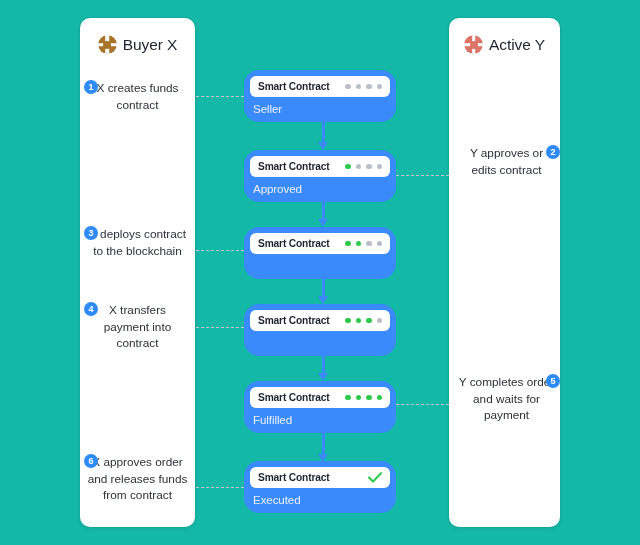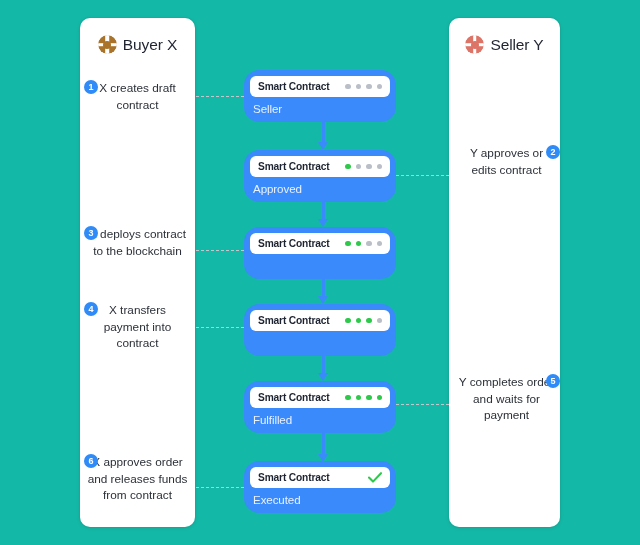--- a/index.html
+++ b/index.html
@@ -233,21 +233,21 @@
   </div>
 
   <div class="panel" id="panel-seller">
     <div class="panel-header">
       <span class="party-icon" id="seller-icon">
         <span class="ring" style="background: rgb(221, 116, 104);"></span>
           <span class="bar-v"></span>
           <span class="bar-h"></span>
           <span class="hub" style="background: rgb(221, 116, 104);"></span>
       </span>
-      <span class="panel-title">Seller Y</span>
+      <span class="panel-title">Active Y</span>
     </div>
   </div>
 
   <div class="dashline" style="left: 196px; top: 96px; width: 48px; border-top-color: rgb(195, 199, 205);"></div>
   <div class="dashline" style="left: 396px; top: 175px; width: 53px; border-top-color: rgb(195, 199, 205);"></div>
   <div class="dashline" style="left: 196px; top: 250px; width: 48px; border-top-color: rgb(195, 199, 205);"></div>
   <div class="dashline" style="left: 196px; top: 327px; width: 48px; border-top-color: rgb(195, 199, 205);"></div>
   <div class="dashline" style="left: 396px; top: 404px; width: 53px; border-top-color: rgb(195, 199, 205);"></div>
   <div class="dashline" style="left: 196px; top: 487px; width: 48px; border-top-color: rgb(195, 199, 205);"></div>
 
@@ -267,21 +267,21 @@
     <span class="arrow-stem" style="height: 21px; background: rgb(59, 138, 252);"></span>
       <span class="arrow-head" style="top: 20px; border-top-color: rgb(59, 138, 252);"></span>
   </div>
   <div class="arrow" style="top:430px; height:32px;">
     <span class="arrow-stem" style="height: 25px; background: rgb(59, 138, 252);"></span>
       <span class="arrow-head" style="top: 24px; border-top-color: rgb(59, 138, 252);"></span>
   </div>
 
   <div class="step" style="left:80px; top:80px;">
     <span class="badge badge-left" style="background: rgb(47, 139, 247);">1</span>
-    <span class="step-text">X creates draft contract</span>
+    <span class="step-text">X creates funds contract</span>
   </div>
 
   <div class="step" style="left:449px; top:145px;">
     <span class="badge badge-right" style="background: rgb(47, 139, 247);">2</span>
     <span class="step-text">Y approves or edits contract</span>
   </div>
 
   <div class="step" style="left:80px; top:226px;">
     <span class="badge badge-left" style="background: rgb(47, 139, 247);">3</span>
     <span class="step-text">X deploys contract to the blockchain</span>

